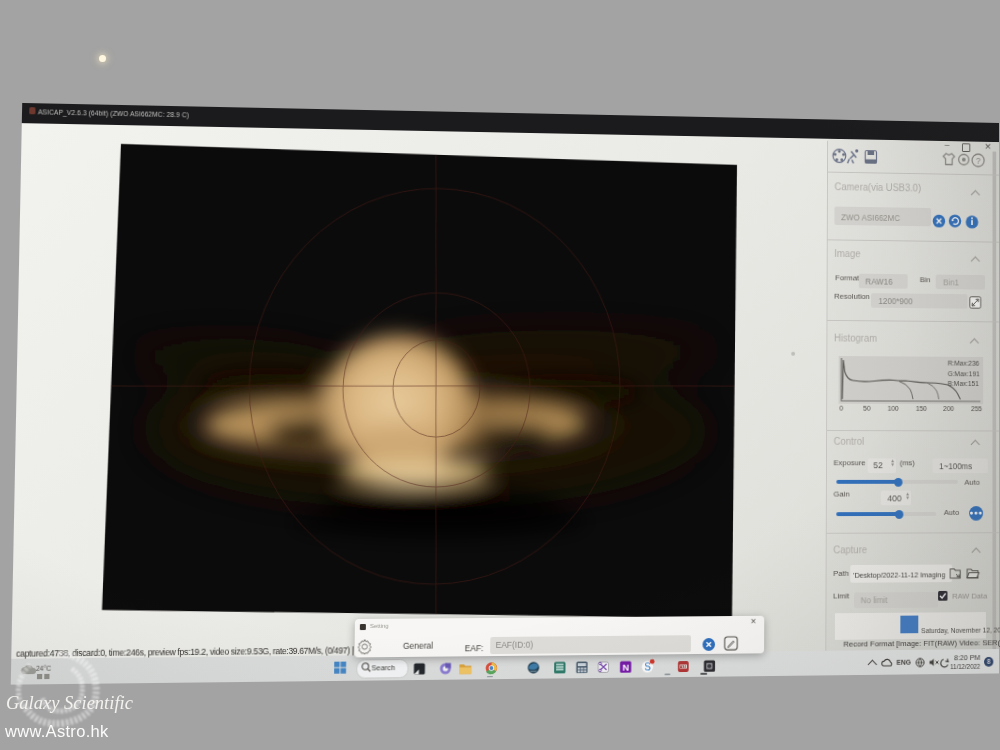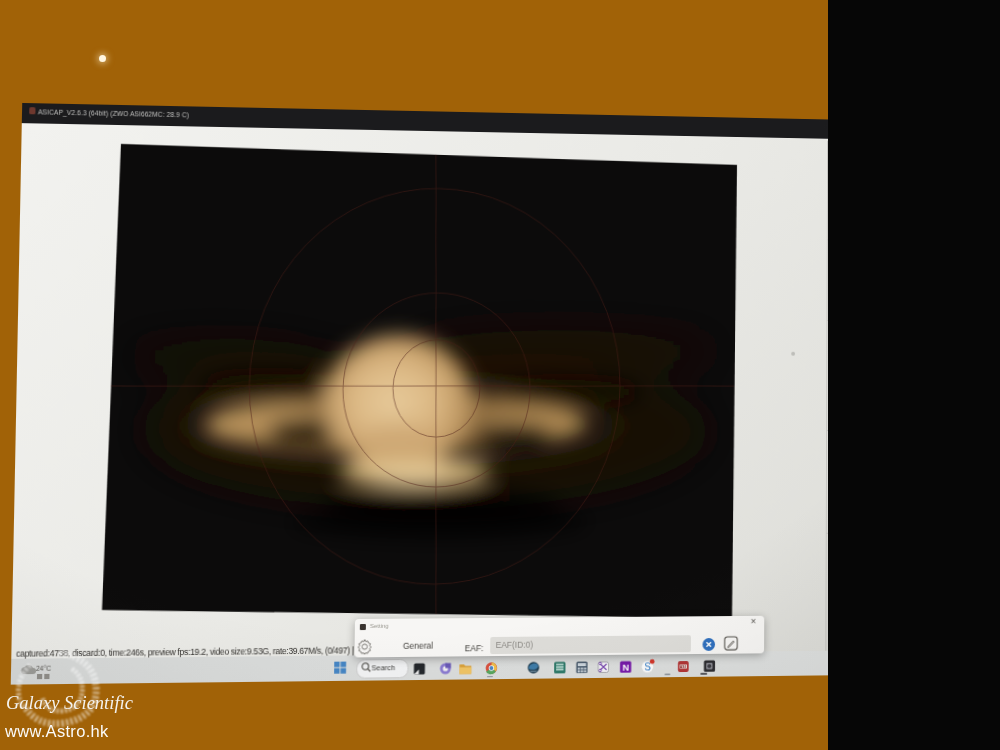--- a/index.html
+++ b/index.html
@@ -1,15 +1,15 @@
 <!DOCTYPE html>
 <html><head><meta charset="utf-8">
 <style>
   html,body{margin:0;padding:0;background:#060606;}
-  #scene{position:relative;width:828px;height:750px;overflow:hidden;background:#a16207;font-family:"Liberation Sans",sans-serif;}
+  #scene{position:relative;width:1000px;height:750px;overflow:hidden;background:#a3a3a3;font-family:"Liberation Sans",sans-serif;}
   #screen{position:absolute;left:0;top:0;width:1000px;height:570px;transform-origin:0 0;
     transform:matrix3d(1.033259,0.026962,0,0.00005649,-0.020291,1.006617,0,-0.00002023,0,0,1,0,22.1967,102.9603,0,1);
     background:#e9e9e6;filter:blur(0.5px);}
   .abs{position:absolute;}
   .hdr{color:#b2b0aa;font-size:10px;}
   .lbl{color:#55524c;font-size:8px;}
   .box{background:#d7d6d2;border-radius:2px;}
   .sep{position:absolute;height:1px;background:#c9c8c4;}
   .chevup{position:absolute;width:6px;height:6px;border-left:1.6px solid #9a9893;border-top:1.6px solid #9a9893;transform:rotate(45deg);}
 </style></head>

